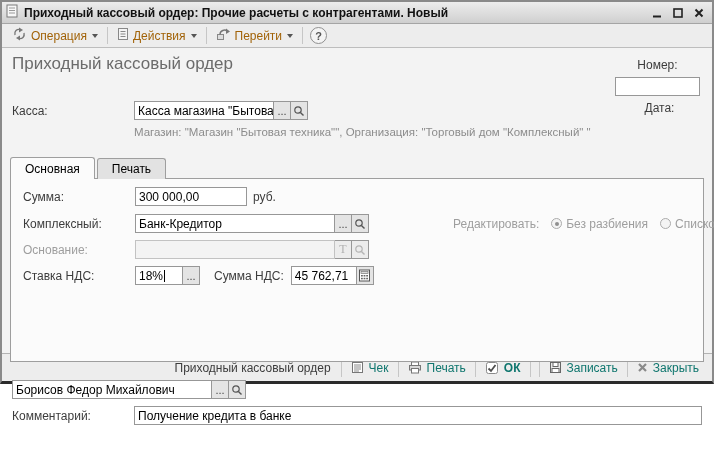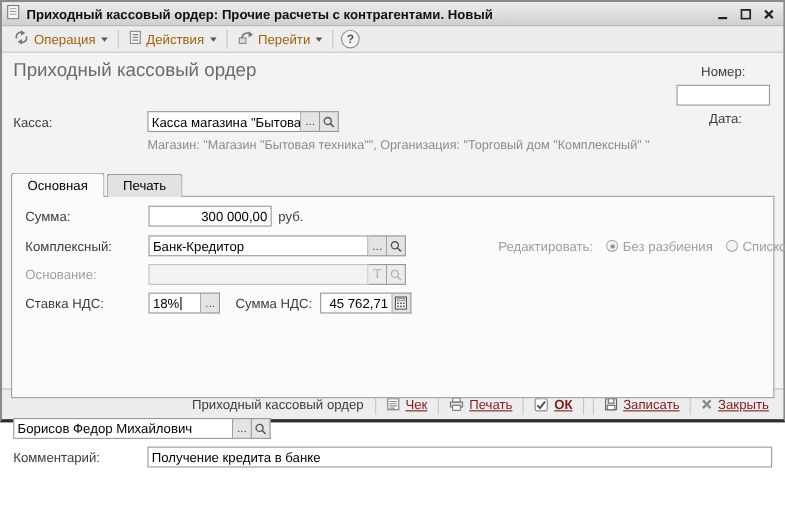--- a/index.html
+++ b/index.html
@@ -31,21 +31,21 @@
   
   .content { position:relative; flex:1; background:#f3f3f3; }
   .page-title { position:absolute; left:10px; top:6px; font-size:17px; color:#6b6b6b; }
 
   .lbl { color:#3c3c3c; white-space:nowrap; }
   .lbl.dis { color:#9e9e9e; }
 
   .ibox { height:19px; background:#fff; border:1px solid #979797; display:flex; align-items:center;
           padding:0 3px; font-size:12px; color:#000; white-space:pre; overflow:hidden; }
   .ibox.dis { background:#f3f3f3; border-color:#c2c2c2; }
-  .ibox.right { justify-content:flex-end; }
+  .ibox.right { justify-content:flex-start; }
   .fbtn { height:19px; min-width:17px; width:17px; background:#e4e4e4; border:1px solid #979797;
           border-left:none; display:flex; align-items:center; justify-content:center;
           font:11px "Liberation Sans", sans-serif; color:#444; padding:0; cursor:default; }
   .fbtn.dis { background:#ececec; color:#b0b0b0; }
   .fbtn.dis svg * { stroke:#b4b4b4; }
   .tglyph { font-family:"Liberation Serif", serif; font-size:12px; }
   .igroup { display:flex; align-items:center; }
 
   .frow { position:absolute; display:flex; align-items:center; height:19px; }
   .lblcol { width:122px; flex:0 0 122px; }
@@ -72,21 +72,21 @@
            position:relative; flex:0 0 11px; }
   .radio.sel::after { content:""; position:absolute; left:2.5px; top:2.5px; width:4.5px; height:4.5px;
                       border-radius:50%; background:#8f8f8f; }
 
   
   .bottombar { height:28px; flex:0 0 28px; background:#ededed; border-top:1px solid #b3b3b3;
                display:flex; align-items:center; justify-content:flex-end; padding:0 8px; }
   .bb-label { color:#3c3c3c; padding:0 6px; }
   .bb-sep { width:1px; height:19px; background:#c6c6c6; margin:0 4px; }
   .bb-btn { display:flex; align-items:center; gap:5px; padding:3px 5px; background:none; border:none;
-            font:12px "Liberation Sans", sans-serif; color:#7f1d1d; cursor:default;text-decoration:underline; }
+            font:12px "Liberation Sans", sans-serif; color:#0f766e; cursor:default; }
   .bb-btn.bold { font-weight:bold; }
 </style>
 </head>
 <body>
 
 <div class="window">
 
   <div class="titlebar">
     <span>
       <svg width="13" height="14" viewBox="0 0 13 14">

